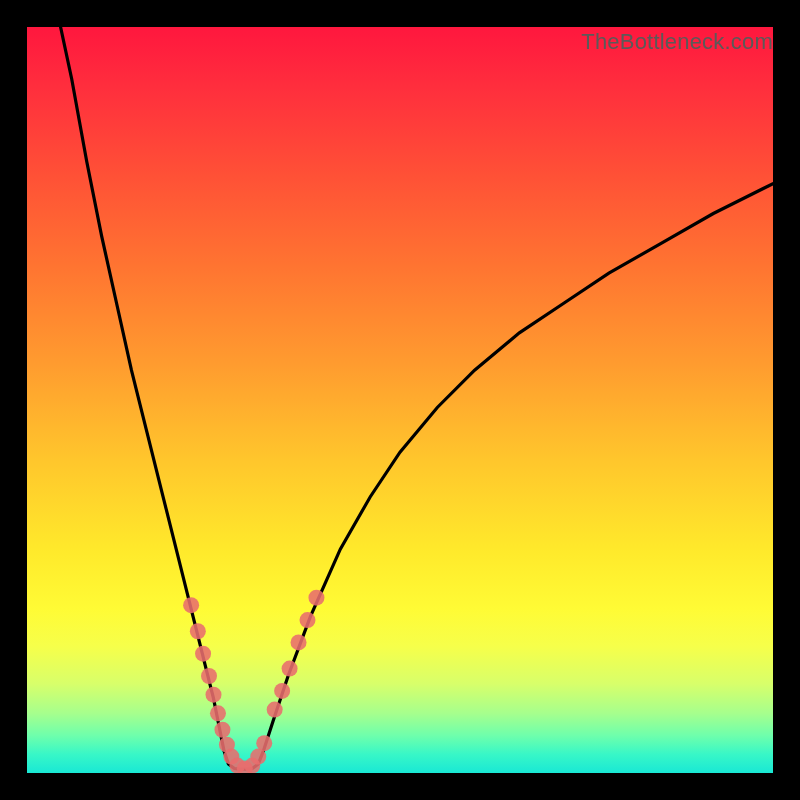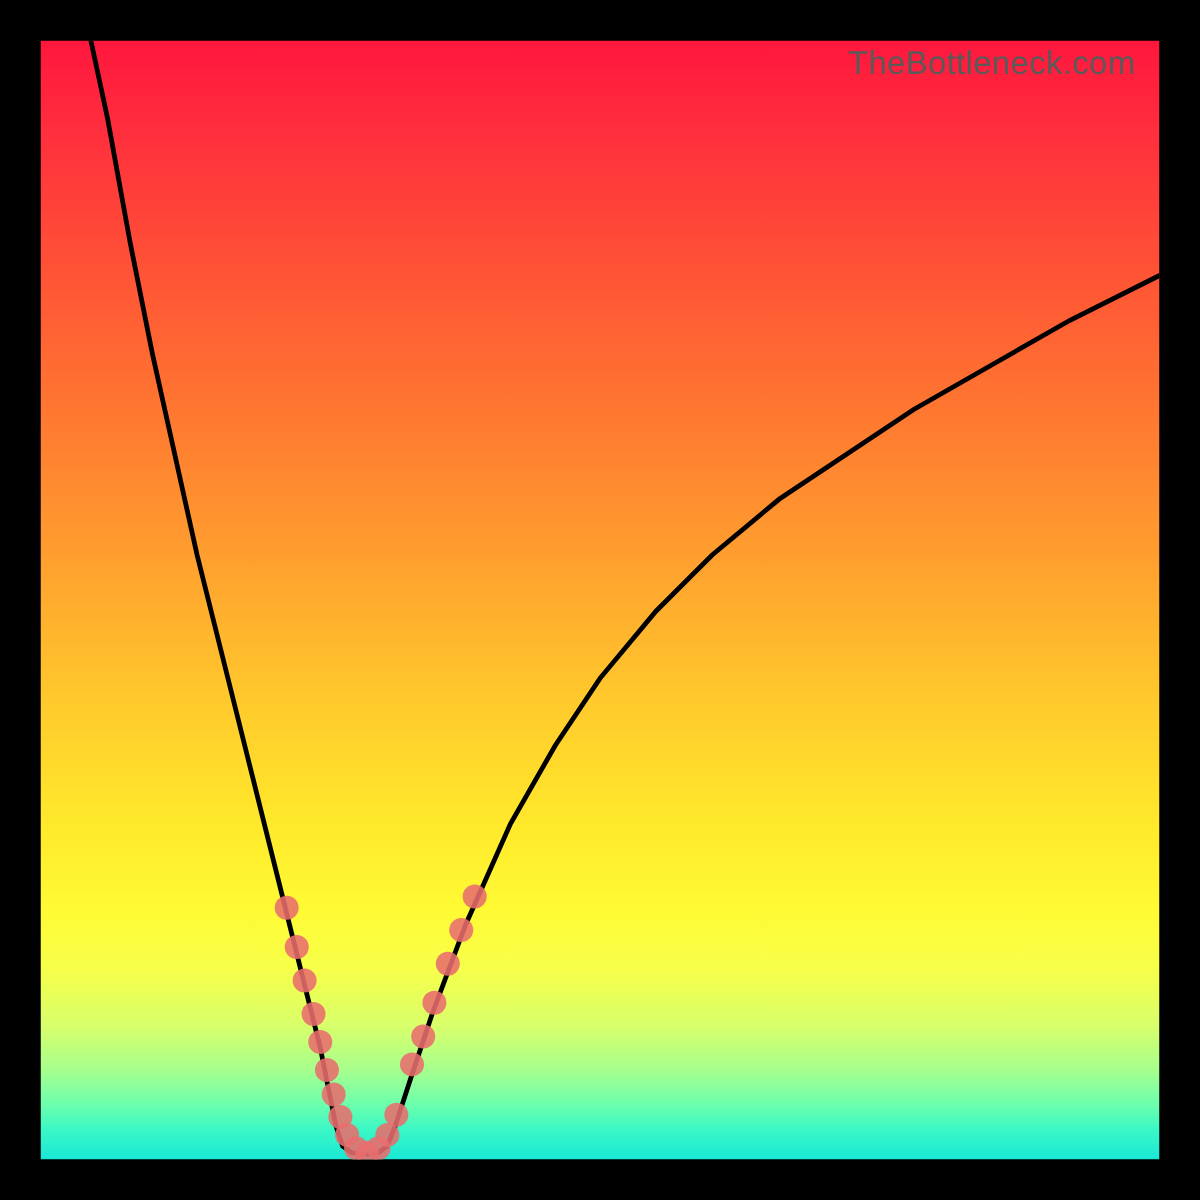--- a/index.html
+++ b/index.html
@@ -46,21 +46,21 @@
       #d8ff6a 88%,
       #a6ff8d 92%,
       #6effac 95%,
       #38f7c7 97.5%,
       #19e8d5 100%
     );
   }
   .watermark {
     position: absolute;
     top: 2px;
-    right: 16px;
+    right: 0;
     color: #5b5a59;
     font-size: 22px;
     font-weight: 500;
     letter-spacing: 0.2px;
     user-select: none;
   }
   svg.curve {
     position: absolute;
     left: 0;
     top: 0;

